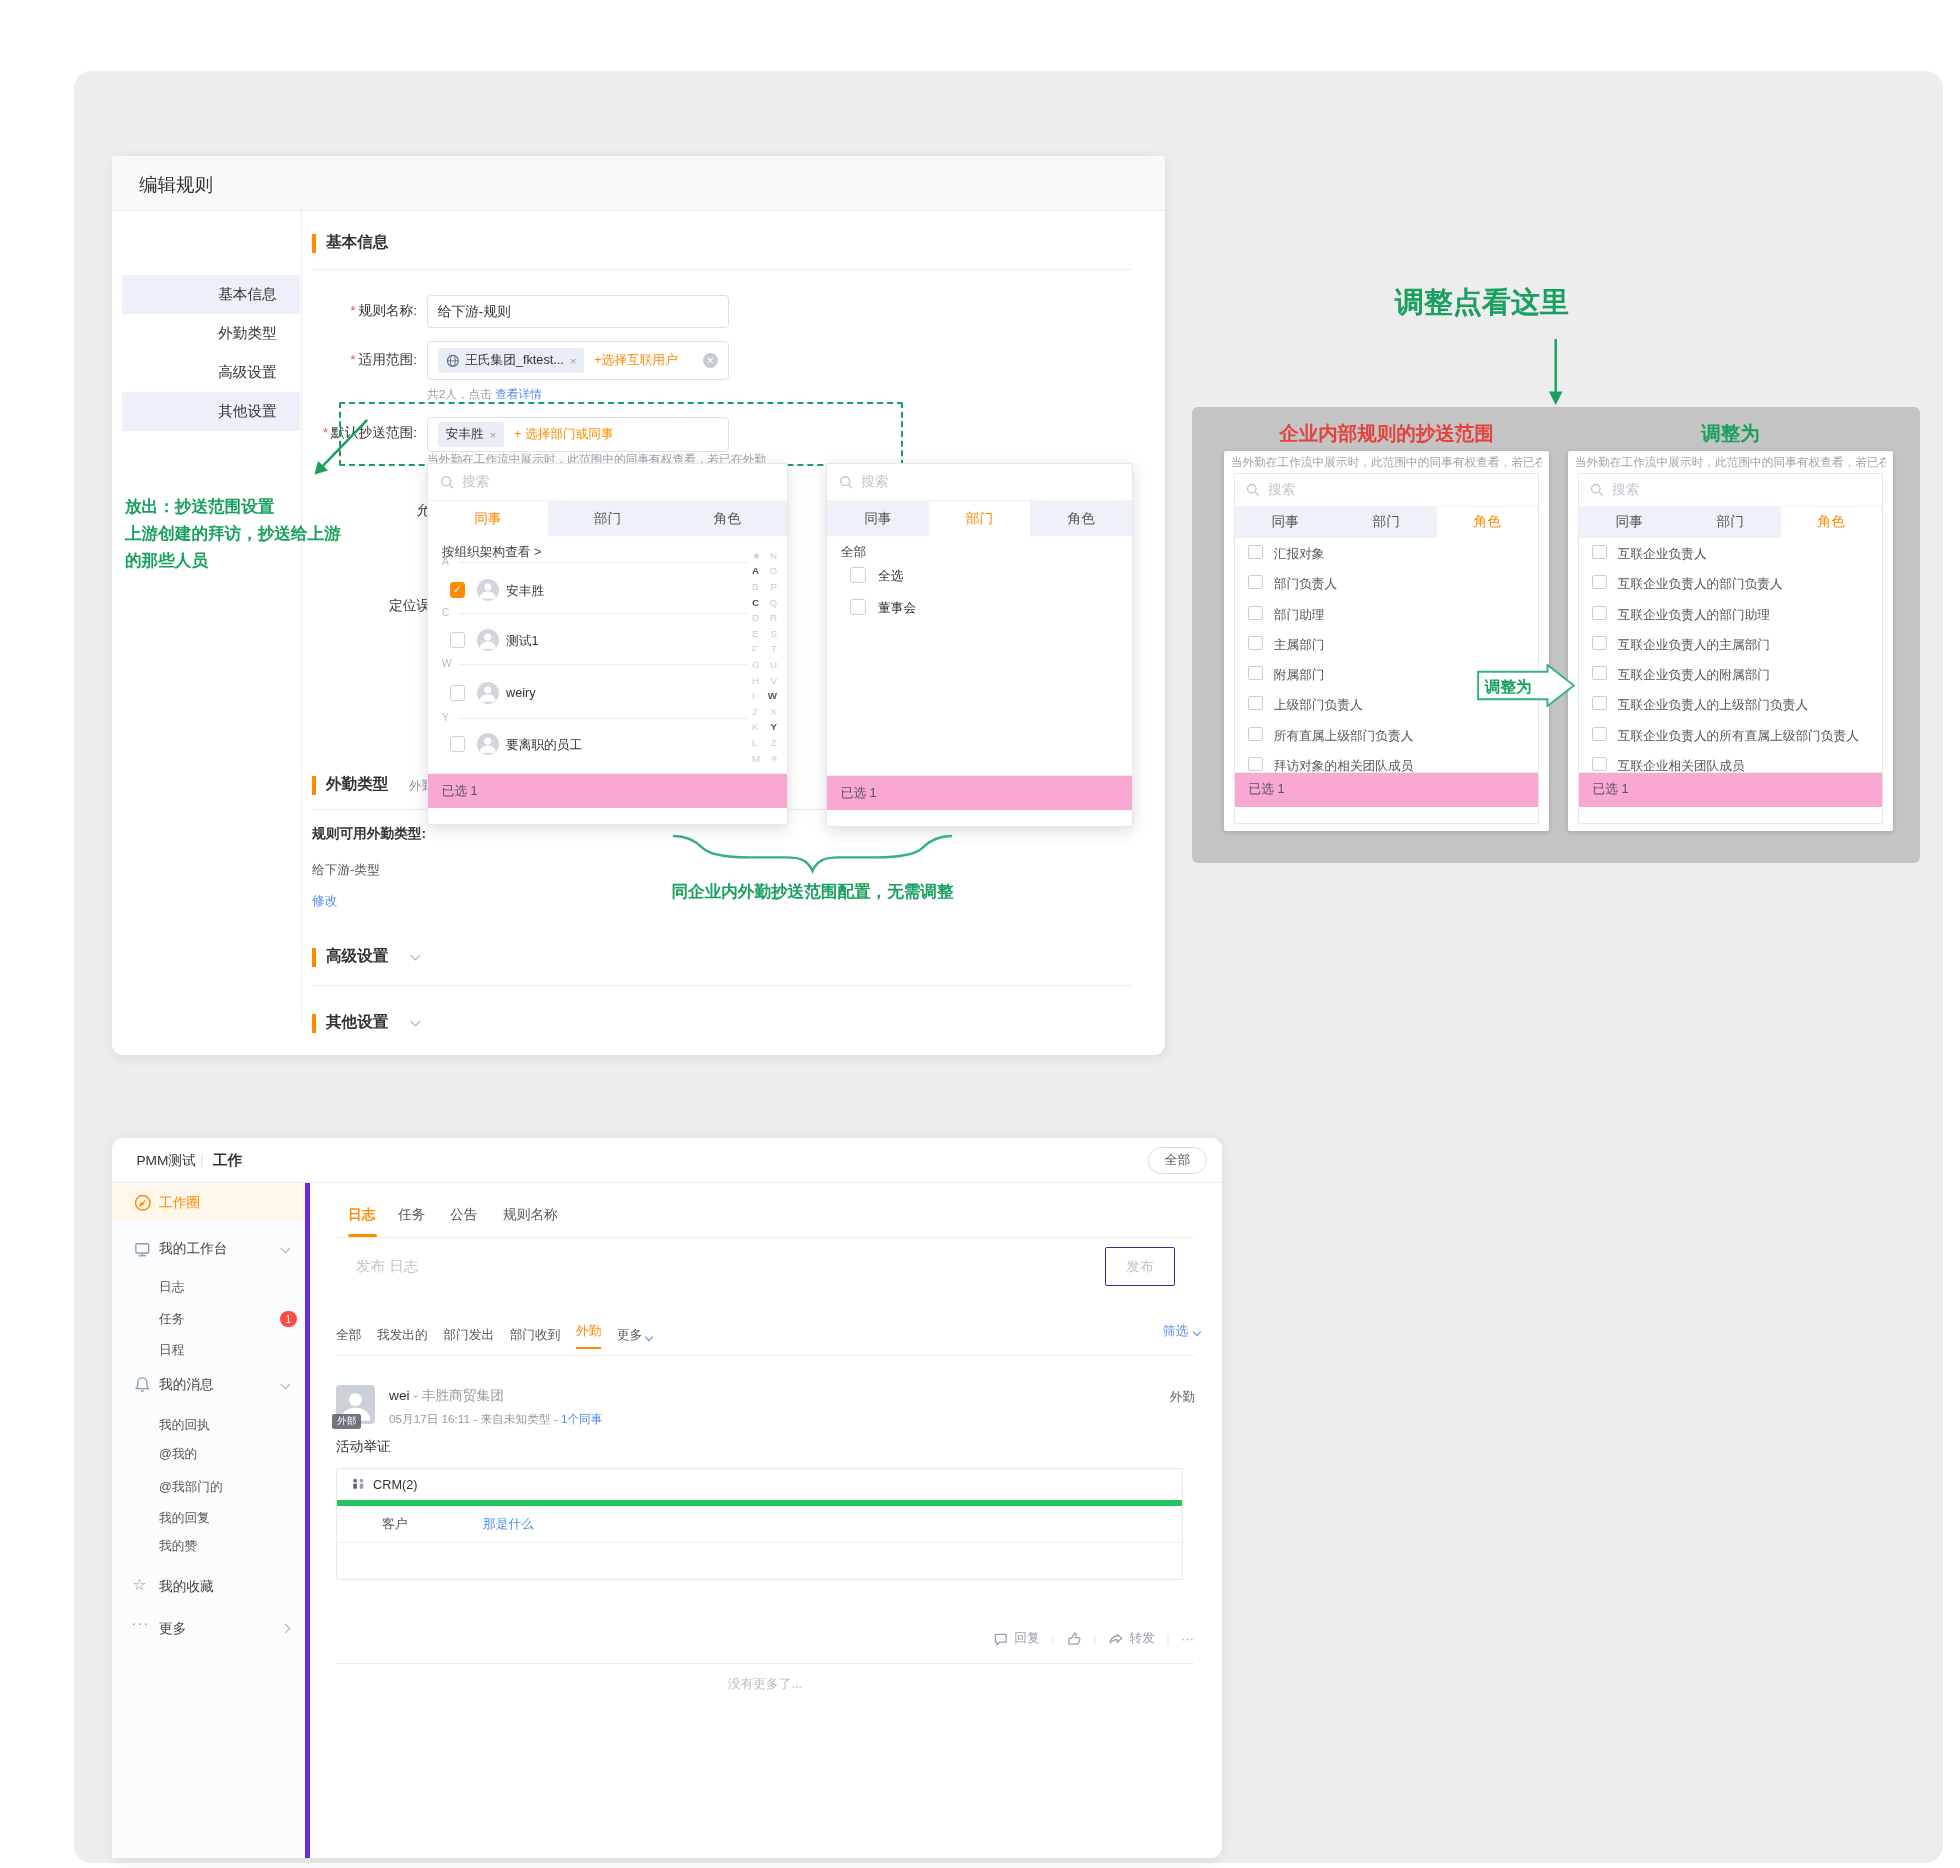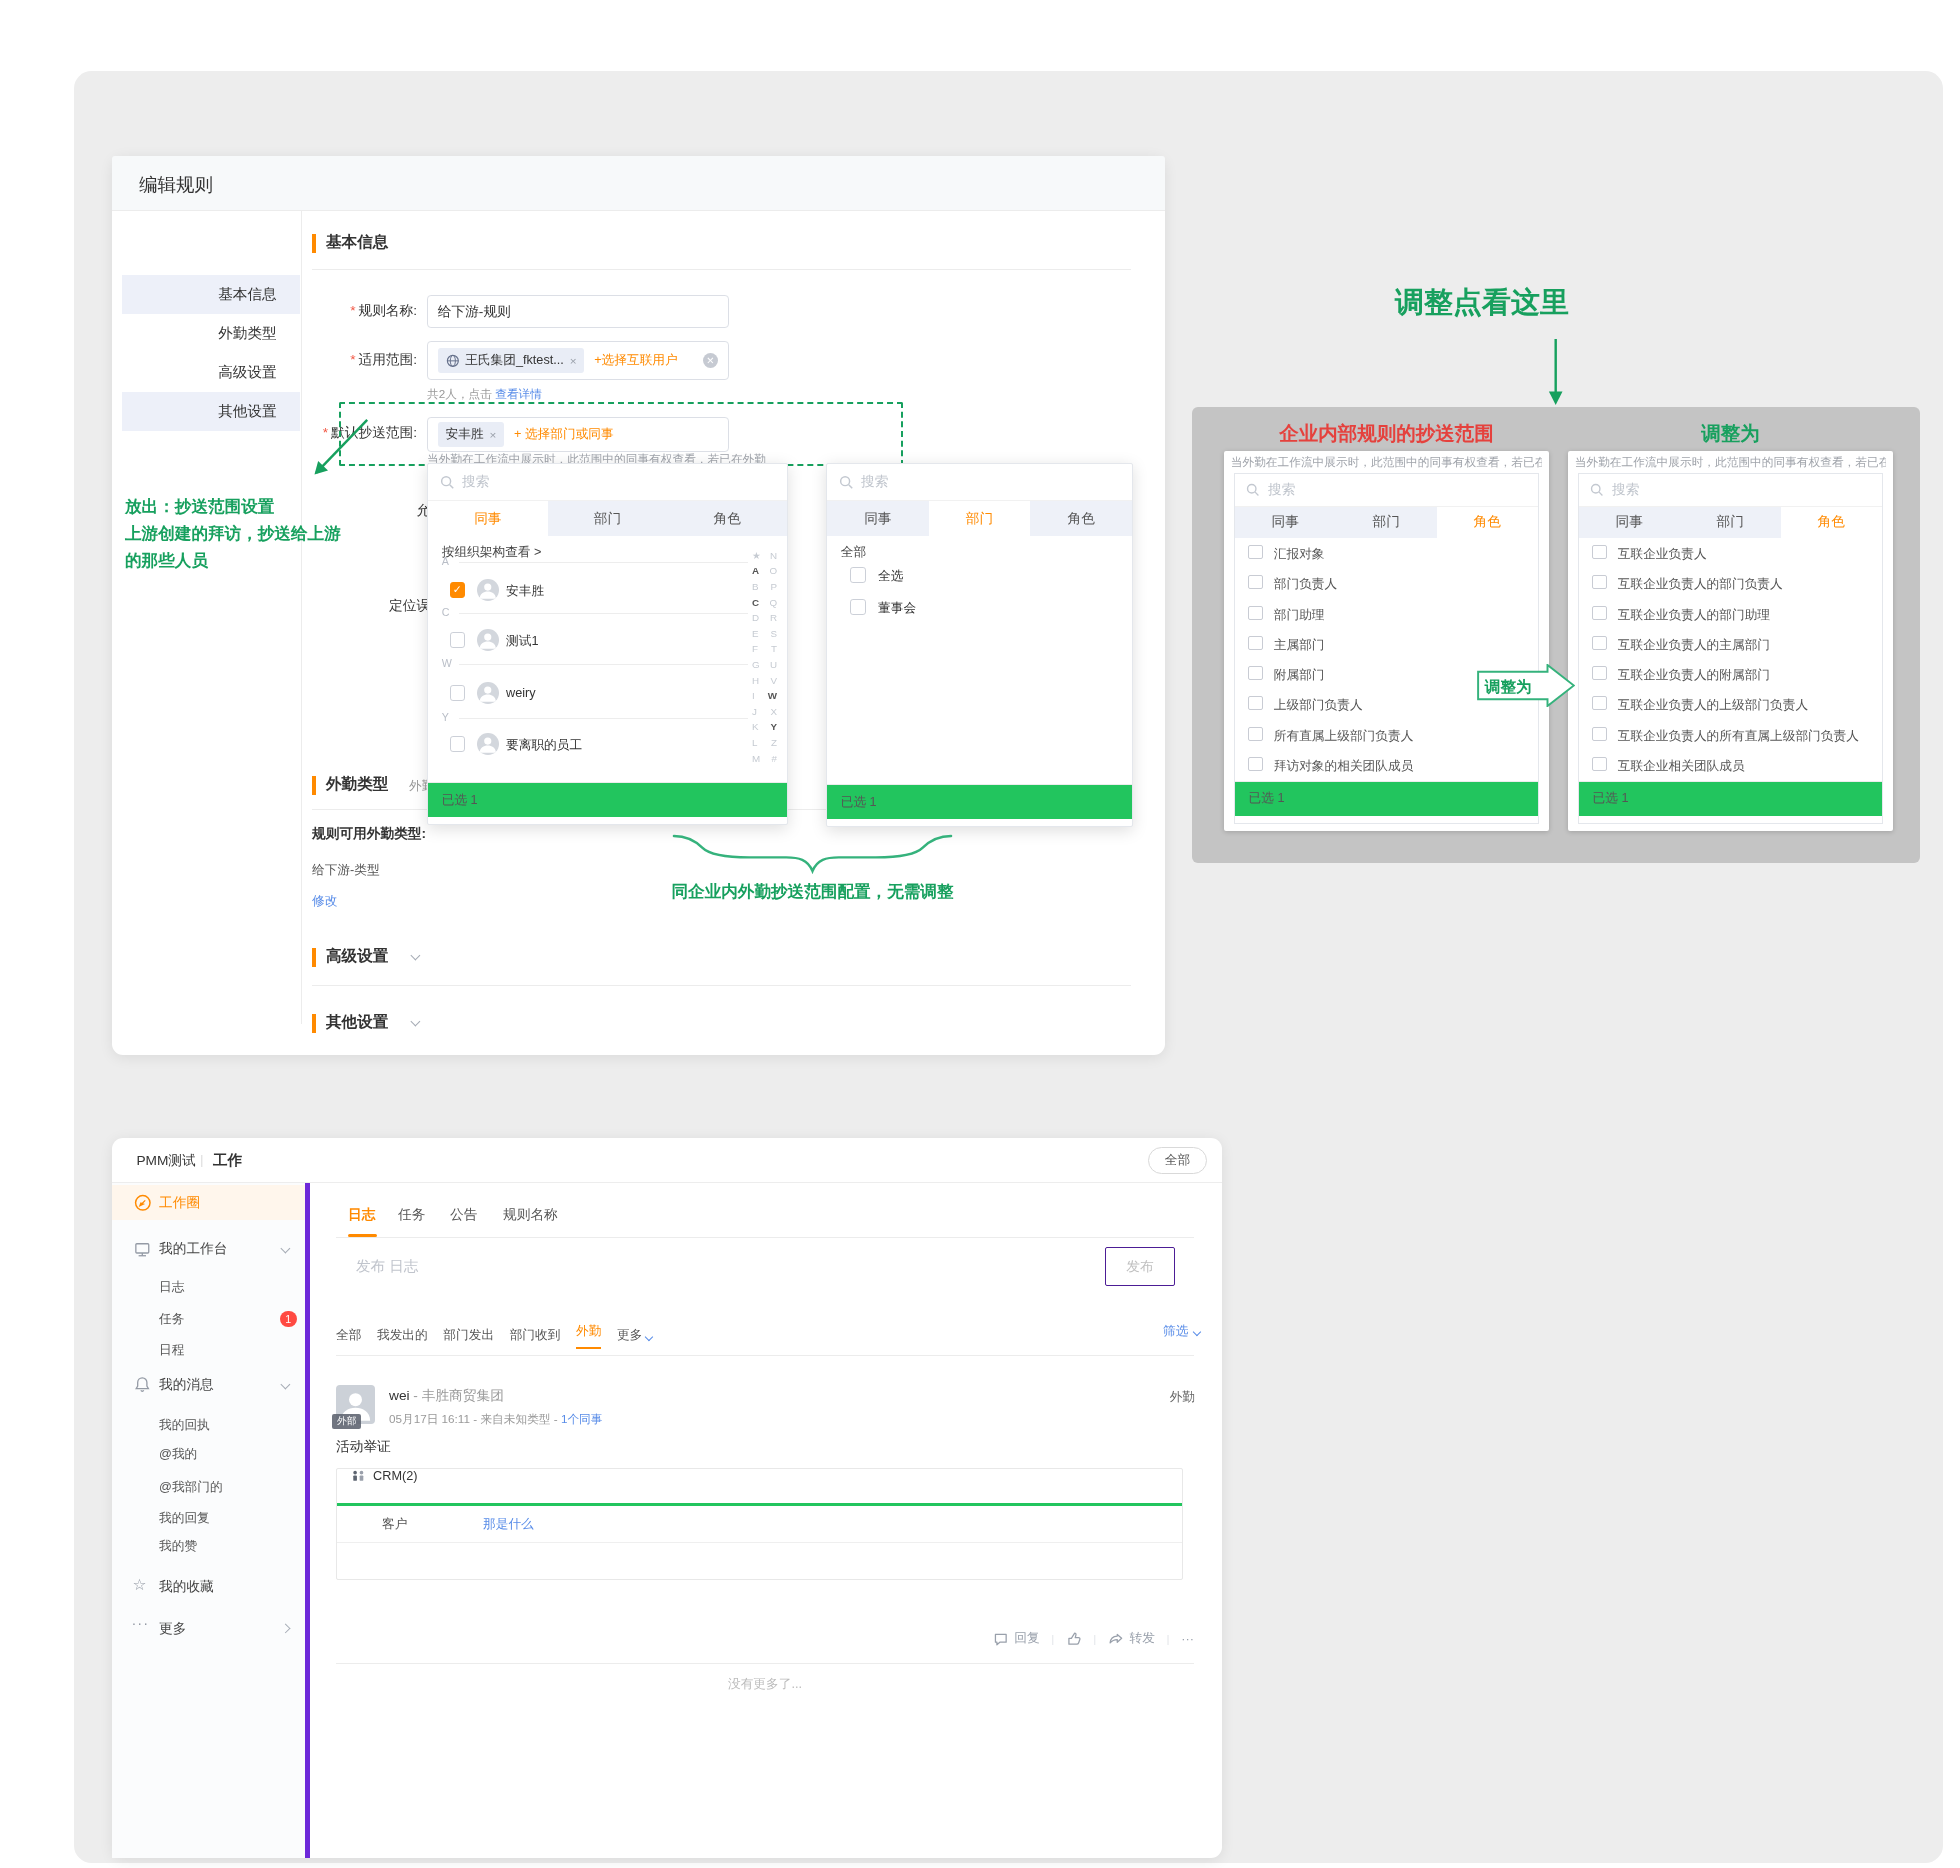--- a/index.html
+++ b/index.html
@@ -34,21 +34,21 @@
   .dd-tab{flex:1;display:flex;align-items:center;justify-content:center;font-size:13.7px;color:#555;background:#eef1f8;cursor:pointer}
   .dd-tab.active{background:#fff;color:#ff8a00}
   .ck{position:absolute;width:15.6px;height:15.6px;border:1px solid #ccd0d8;border-radius:2.9px;background:#fff;text-align:center;line-height:13.7px;font-size:10.7px;color:#fff;cursor:pointer}
   .ck.on{background:#ff8a00;border-color:#ff8a00}
   .avatar{position:absolute;width:21.5px;height:21.5px;border-radius:50%;background:#d3d7dd;overflow:hidden}
   .pname{position:absolute;font-size:12.7px;color:#333;white-space:nowrap}
   .letter{position:absolute;font-size:10.7px;color:#b9bec7}
   .lline{position:absolute;height:1px;background:#ededed}
   .idxrow{position:absolute;width:25px;display:flex;justify-content:space-between;font-size:9.8px;color:#c6cbd2;cursor:pointer}
   .idxrow .hot{color:#555;font-weight:bold}
-  .dd-foot{position:absolute;left:0;right:0;bottom:7px;height:35px;background:#22c55e;border-top:1px solid #ececec;display:flex;align-items:center;padding-left:13.7px;font-size:12.7px;color:#555}
+  .dd-foot{position:absolute;left:0;right:0;bottom:16px;height:35px;background:#f9a8d4;border-top:1px solid #ececec;display:flex;align-items:center;padding-left:13.7px;font-size:12.7px;color:#555}
   
   .gnote{position:absolute;color:#17a05e;font-weight:bold;font-size:16.6px;line-height:27px;white-space:nowrap}
   
   .graypanel{position:absolute;left:1192px;top:407px;width:728px;height:456px;background:#c4c4c4;border-radius:5.9px}
   .ptitle{position:absolute;width:325px;text-align:center;font-size:19.5px;font-weight:bold;white-space:nowrap}
   .wpanel{position:absolute;top:44px;width:325px;height:380px;background:#fff;border-radius:2px;box-shadow:0 1px 4.9px rgba(0,0,0,.18)}
   .pdd{position:absolute;left:9.8px;top:21.5px;width:305px;height:351px;border:1px solid #e4e7ec;background:#fff}
   .pdd .dd-search{height:33px}
   .pdd .dd-tabs{top:33px;height:31px}
   .plabel{position:absolute;left:39px;font-size:12.7px;color:#555;white-space:nowrap}
@@ -497,21 +497,21 @@
       <span style="color:#999">- 丰胜商贸集团</span>
     </div>
     <div class="txt" style="left:277px;top:273px;font-size:11.7px;color:#999">
       <span>05月17日 16:11 - 来自未知类型 -</span>
       <span class="blue">1个同事</span>
     </div>
     <div class="txt" style="left:1042px;top:251px;width:41px;text-align:right;font-size:12.7px;color:#666">外勤</div>
     <div class="txt" style="left:224px;top:300px;font-size:13.7px">活动举证</div>
 
     <div class="feedcard" style="left:224px;top:330px;width:847px;height:112px">
-      <div class="abs" style="left:0;top:0;right:0;height:37px;border-bottom:3px solid #22c55e;display:flex;align-items:flex-start;padding-left:13.7px;gap:7.8px">
+      <div class="abs" style="left:0;top:0;right:0;height:37px;border-bottom:6px solid #22c55e;display:flex;align-items:center;padding-left:13.7px;gap:7.8px">
         <svg width="14.6" height="14.6" viewBox="0 0 16 16">
             <circle cx="4.5" cy="4" r="2" fill="#5d6470"></circle>
             <rect x="2.5" y="7" width="4" height="6" rx="1" fill="#5d6470"></rect>
             <circle cx="11.5" cy="4" r="2" fill="#9aa0ab"></circle>
             <rect x="9.5" y="7" width="4" height="6" rx="1" fill="#9aa0ab"></rect>
           </svg>
         <span style="font-size:12.7px;color:#333">CRM(2)</span>
       </div>
       <div class="abs" style="left:0;top:37px;right:0;height:37px;border-bottom:1px solid #efefef">
         <span class="txt" style="left:45px;top:9.8px;font-size:12.7px;color:#555">客户</span>

